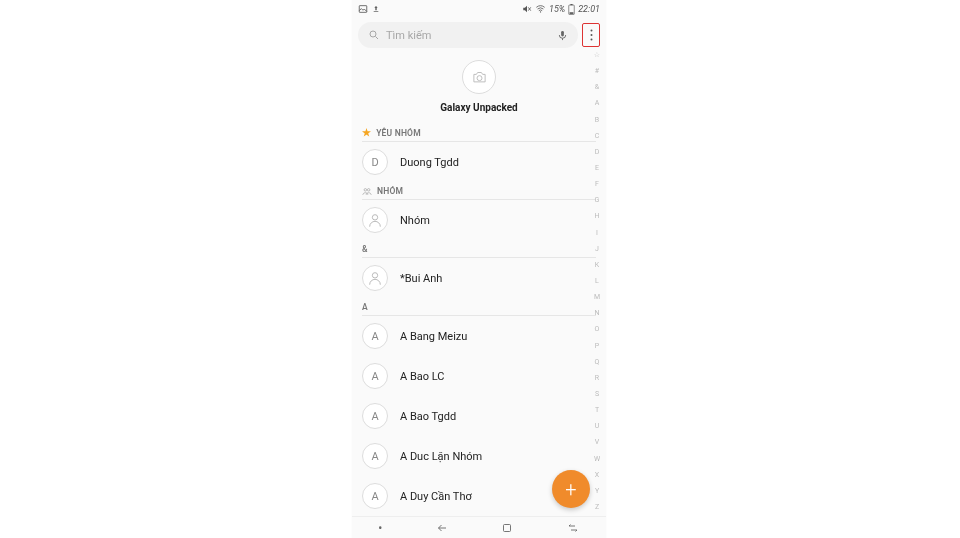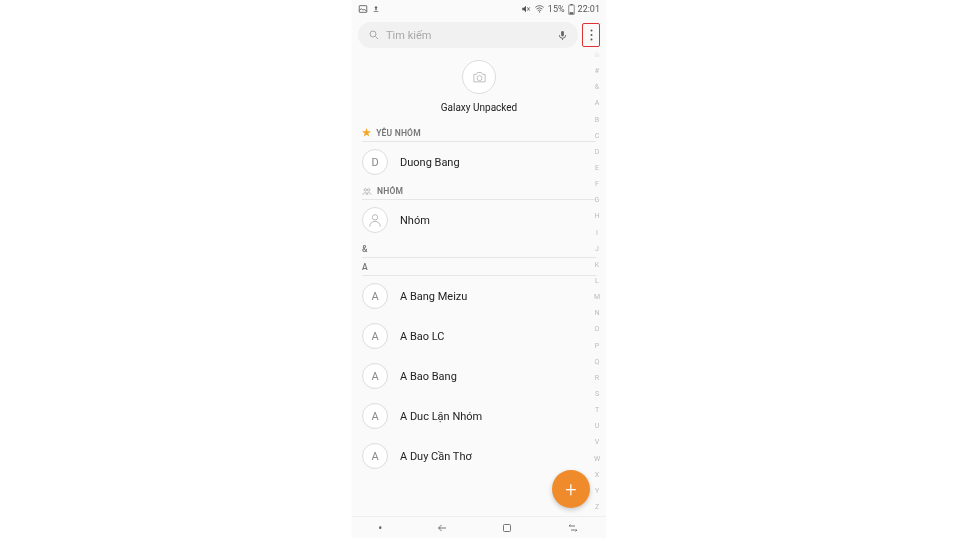--- a/index.html
+++ b/index.html
@@ -20,21 +20,21 @@
   }
   
   .statusbar {
     height: 18px;
     display: flex; align-items: center;
     padding: 0 6px;
     font-size: 9px; color: #555;
     background: #fafafa;
   }
   .statusbar .left { display:flex; gap:4px; }
-  .statusbar .right { margin-left:auto; display:flex; gap:3px; align-items:center; }
+  .statusbar .right { margin-left:auto; display:flex; gap:3px; align-items:center;font-style:italic; }
   
   .searchrow {
     display:flex; align-items:center;
     padding: 4px 6px 6px 6px;
     gap:4px;
   }
   .searchbox {
     flex:1;
     height: 26px;
     border-radius: 13px;
@@ -54,21 +54,21 @@
   .profile {
     display:flex; flex-direction:column; align-items:center;
     padding:6px 0 10px 0;
   }
   .profile .avatar {
     width:34px; height:34px; border-radius:50%;
     border:1px solid #ddd;
     display:flex; align-items:center; justify-content:center;
     background:#fff;
   }
-  .profile .title { font-size:10px; font-weight:400; color:#222; margin-top:8px; }
+  .profile .title { font-size:10px; font-weight:700; color:#222; margin-top:8px; }
   
   .content {
     position:relative;
     padding:0 10px 0 10px;
     height: calc(100% - 18px - 36px - 60px - 22px);
     overflow:hidden;
   }
   .section-header {
     display:flex; align-items:center; gap:5px;
     font-size:8.5px; color:#777; font-weight:600;
@@ -187,21 +187,21 @@
   </div>
 
   <div class="content">
 
     <div class="section-header">
       <span class="star">★</span>
       <span>YÊU NHÓM</span>
     </div>
     <div class="contact">
       <div class="cavatar">D</div>
-      <div class="cname">Duong Bang</div>
+      <div class="cname">Duong Tgdd</div>
     </div>
 
     <div class="section-header">
       <svg width="10" height="9" viewBox="0 0 24 20">
           <circle cx="8" cy="6" r="3" fill="none" stroke="#999" stroke-width="1.5"></circle>
           <circle cx="16" cy="6" r="3" fill="none" stroke="#999" stroke-width="1.5"></circle>
           <path d="M2 18c0-3 3-5 6-5s6 2 6 5M10 18c0-3 3-5 6-5s6 2 6 5" fill="none" stroke="#999" stroke-width="1.5"></path>
         </svg>
       <span>NHÓM</span>
     </div>
@@ -211,35 +211,44 @@
             <circle cx="12" cy="8" r="4" fill="none" stroke="#bbb" stroke-width="1.5"></circle>
             <path d="M4 22c0-5 4-8 8-8s8 3 8 8" fill="none" stroke="#bbb" stroke-width="1.5"></path>
           </svg>
       </div>
       <div class="cname">Nhóm</div>
     </div>
 
     <div class="section-header">
       <span>&amp;</span>
     </div>
+    <div class="contact">
+      <div class="cavatar">
+        <svg width="16" height="16" viewBox="0 0 24 24">
+            <circle cx="12" cy="8" r="4" fill="none" stroke="#bbb" stroke-width="1.5"></circle>
+            <path d="M4 22c0-5 4-8 8-8s8 3 8 8" fill="none" stroke="#bbb" stroke-width="1.5"></path>
+          </svg>
+      </div>
+      <div class="cname">*Bui Anh</div>
+    </div>
 
     <div class="section-header">
       <span>A</span>
     </div>
     <div class="contact">
       <div class="cavatar">A</div>
       <div class="cname">A Bang Meizu</div>
     </div>
     <div class="contact">
       <div class="cavatar">A</div>
       <div class="cname">A Bao LC</div>
     </div>
     <div class="contact">
       <div class="cavatar">A</div>
-      <div class="cname">A Bao Bang</div>
+      <div class="cname">A Bao Tgdd</div>
     </div>
     <div class="contact">
       <div class="cavatar">A</div>
       <div class="cname">A Duc Lặn Nhóm</div>
     </div>
     <div class="contact">
       <div class="cavatar">A</div>
       <div class="cname">A Duy Cần Thơ</div>
     </div>
 

